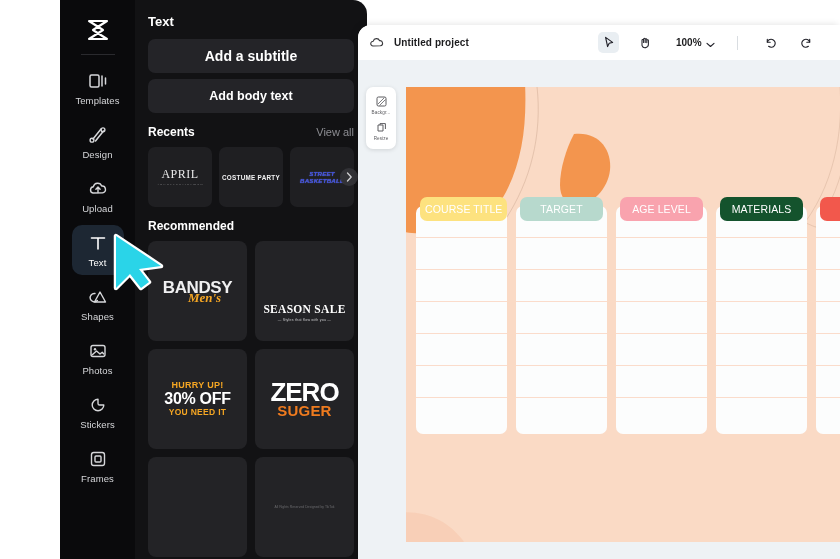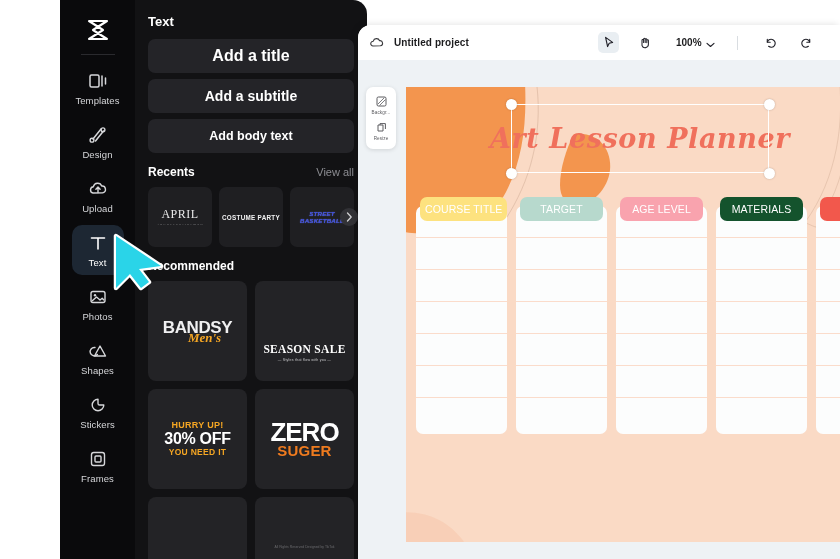--- a/index.html
+++ b/index.html
@@ -318,41 +318,41 @@
         <svg width="22" height="20" viewBox="0 0 22 20">
           <path d="M4.5 5 L17.5 5 M11 5 L11 16" stroke="#ffffff" stroke-width="1.6" stroke-linecap="round"></path>
         </svg>
       </span>
       <span class="rail-lbl">Text</span>
     </div>
 
     <div class="rail-item">
       <span class="rail-ico">
         <svg width="22" height="20" viewBox="0 0 22 20">
+          <path d="M13 5 L18.5 15 L7.5 15 Z" fill="none" stroke="#d6d7da" stroke-width="1.4" stroke-linejoin="round"></path>
+          <path d="M8 6.5 a4.2 4.2 0 1 0 2.4 7" fill="none" stroke="#d6d7da" stroke-width="1.4" stroke-linecap="round"></path>
+        </svg>
+      </span>
+      <span class="rail-lbl">Shapes</span>
+    </div>
+
+    <div class="rail-item">
+      <span class="rail-ico">
+        <svg width="22" height="20" viewBox="0 0 22 20">
           <rect x="4" y="4.5" width="14" height="11" rx="2" fill="none" stroke="#d6d7da" stroke-width="1.4"></rect>
           <circle cx="8" cy="8.3" r="1.2" fill="#d6d7da"></circle>
           <path d="M5 14 L9.5 10 L13 13 L15.2 11.2 L17 13.2" fill="none" stroke="#d6d7da" stroke-width="1.4" stroke-linejoin="round"></path>
         </svg>
       </span>
       <span class="rail-lbl">Photos</span>
     </div>
 
     <div class="rail-item">
       <span class="rail-ico">
         <svg width="22" height="20" viewBox="0 0 22 20">
-          <path d="M13 5 L18.5 15 L7.5 15 Z" fill="none" stroke="#d6d7da" stroke-width="1.4" stroke-linejoin="round"></path>
-          <path d="M8 6.5 a4.2 4.2 0 1 0 2.4 7" fill="none" stroke="#d6d7da" stroke-width="1.4" stroke-linecap="round"></path>
-        </svg>
-      </span>
-      <span class="rail-lbl">Shapes</span>
-    </div>
-
-    <div class="rail-item">
-      <span class="rail-ico">
-        <svg width="22" height="20" viewBox="0 0 22 20">
           <path d="M11 4.2 a5.8 5.8 0 1 0 5.8 5.8 L12.6 10 a1.6 1.6 0 0 1 -1.6 -1.6 Z" fill="none" stroke="#d6d7da" stroke-width="1.4" stroke-linejoin="round"></path>
         </svg>
       </span>
       <span class="rail-lbl">Stickers</span>
     </div>
 
     <div class="rail-item">
       <span class="rail-ico">
         <svg width="22" height="20" viewBox="0 0 22 20">
           <rect x="4.5" y="3.5" width="13" height="13" rx="2.2" fill="none" stroke="#d6d7da" stroke-width="1.4"></rect>
@@ -360,21 +360,20 @@
         </svg>
       </span>
       <span class="rail-lbl">Frames</span>
     </div>
   </div>
 
   <div id="panel">
     <div id="panel-inner">
       <div id="panel-title">Text</div>
 
-      <div class="big-btn t1">Add a title</div>
       <div class="big-btn t2">Add a subtitle</div>
       <div class="big-btn t3">Add body text</div>
 
       <div class="sec-head">
         <span class="sec-title">Recents</span>
         <span class="sec-link">View all</span>
       </div>
 
       <div id="recents-row">
         <div class="rec-card">
@@ -521,28 +520,20 @@
           <path d="M452 -20 C462 40 452 100 420 146" fill="none" stroke="#c9a48c" stroke-width=".75" opacity=".5"></path>
           <path d="M400 136 C420 146 450 150 480 147" fill="none" stroke="#c9a48c" stroke-width=".75" opacity=".5"></path>
           <path d="M410 142 C432 154 462 158 492 154" fill="none" stroke="#c9a48c" stroke-width=".75" opacity=".5"></path>
 
           <path d="M494 342 C470 374 466 414 486 455 L570 455 L570 338 Z" fill="#b5a98d"></path>
           <path d="M482 336 C452 372 448 418 468 455" fill="none" stroke="#8d7f6b" stroke-width=".8" opacity=".55"></path>
 
           <path d="M-30 430 C10 418 40 430 58 455 L-40 455 Z" fill="#f6c8ad" opacity=".6"></path>
         </svg>
 
-        <div id="title-wrap">
-          <div id="title-text">Art Lesson Planner</div>
-          <div id="sel-box"></div>
-          <div class="handle h-tl"></div>
-          <div class="handle h-tr"></div>
-          <div class="handle h-bl"></div>
-          <div class="handle h-br"></div>
-        </div>
 
         <div id="table">
           <div class="col">
             <div class="col-card">
               <div class="rowline" style="top:31px"></div>
                 <div class="rowline" style="top:63px"></div>
               <div class="rowline" style="top:95px"></div>
                 <div class="rowline" style="top:127px"></div>
               <div class="rowline" style="top:159px"></div>
                 <div class="rowline" style="top:191px"></div>

